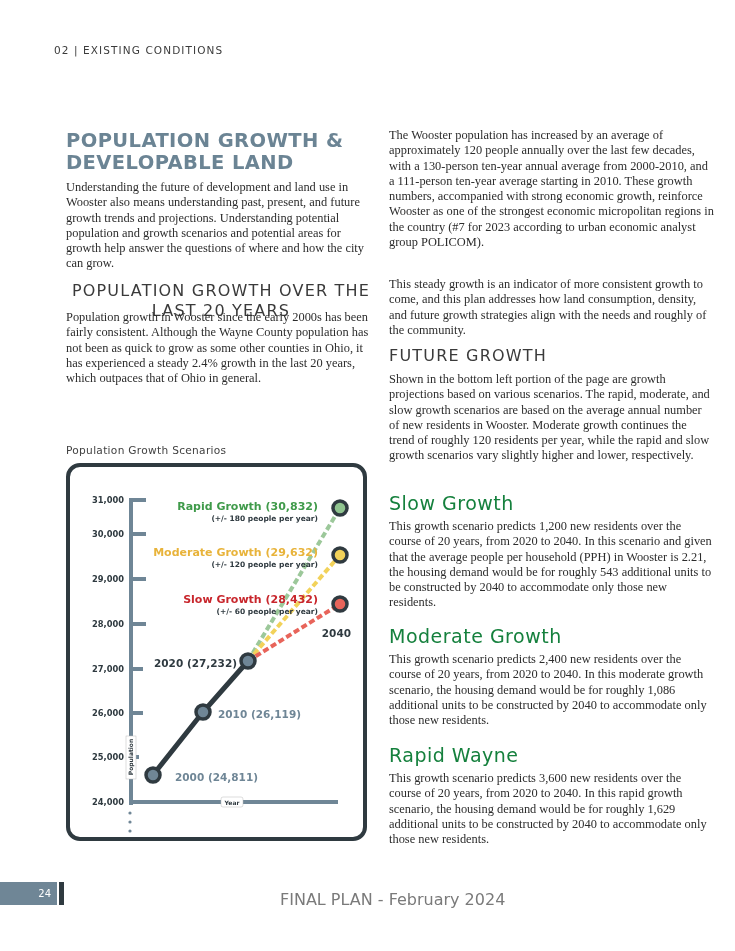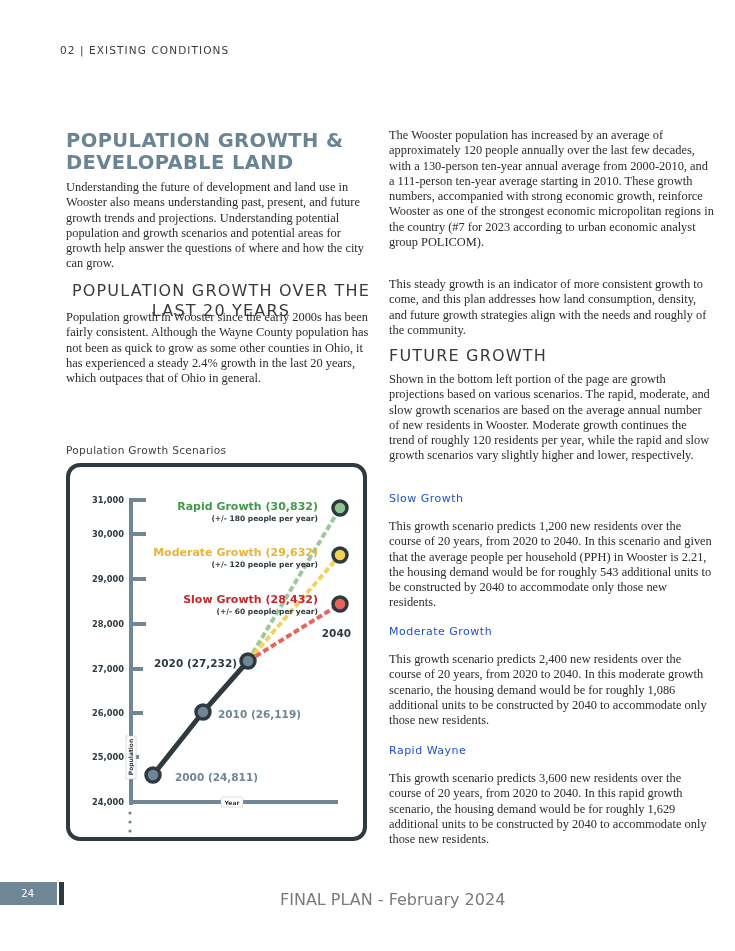--- a/index.html
+++ b/index.html
@@ -1,39 +1,39 @@
 <!DOCTYPE html>
 <html><head>
 <meta charset="utf-8">
 <style>
   html, body { margin:0; padding:0; background:#ffffff; }
   body { width:735px; height:951px; position:relative; overflow:hidden; font-family:"DejaVu Serif", serif; color:#2b2b2b; }
   .abs { position:absolute; }
-  .header { left:60px; top:44px; font-family:"DejaVu Sans", sans-serif; font-size:10.5px; letter-spacing:1.1px; color:#3b3b3b; }
+  .header { left:54px; top:44px; font-family:"DejaVu Sans", sans-serif; font-size:10.5px; letter-spacing:1.1px; color:#3b3b3b; }
   .h1 { left:66px; top:130px; width:310px; font-family:"DejaVu Sans", sans-serif; font-weight:bold; font-size:19.5px; line-height:22px; color:#6b8494; letter-spacing:0.4px; }
   .body { font-family:"Liberation Serif", serif; font-size:12.4px; line-height:15.3px; color:#2c2c2c; }
   .p-left1 { left:66px; top:180px; width:310px; }
   .h2 { font-family:"DejaVu Sans", sans-serif; font-weight:normal; font-size:16px; line-height:19.5px; color:#3a3a3a; letter-spacing:1.2px; }
   .h2-left { left:66px; top:281px; width:310px;text-align:center; }
   .p-left2 { left:66px; top:310px; width:310px; }
   .p-r1 { left:389px; top:128px; width:325px; }
   .p-r2 { left:389px; top:277px; width:325px; }
   .h2-r { left:389px; top:346px; width:325px; }
   .p-r3 { left:389px; top:372px; width:325px; }
-  .h3 { font-family:"DejaVu Sans", sans-serif; font-size:11px; color:#1d4ed8; letter-spacing:0.5px; }
+  .h3 { font-family:"DejaVu Sans", sans-serif; font-size:19px; color:#15803d; letter-spacing:0.5px; }
   .h3-slow { left:389px; top:492px; }
   .p-slow { left:389px; top:519px; width:325px; }
   .h3-mod { left:389px; top:625px;text-align:right; }
   .p-mod { left:389px; top:652px; width:325px; }
   .h3-rap { left:389px; top:744px; }
   .p-rap { left:389px; top:771px; width:325px; }
   .chart-title { left:66px; top:444px; font-family:"DejaVu Sans", sans-serif; font-size:10.6px; color:#3f3f3f; letter-spacing:0.3px; }
   .chart-box { left:66px; top:463px; width:293px; height:370px; border:4px solid #2f3a40; border-radius:14px; }
   .page-num { left:0; top:882px; width:57px; height:23px; background:#6f8696; color:#ffffff; font-family:"DejaVu Sans", sans-serif; font-size:10px; text-align:right; line-height:23px; }
-  .page-num span { padding-right:23px; }
+  .page-num span { padding-right:6px; }
   .page-bar { left:59px; top:882px; width:5px; height:23px; background:#2f3a40; }
   .footer { left:280px; top:890px; font-family:"DejaVu Sans", sans-serif; font-size:16px; color:#7a7a7a; }
   svg text { font-family:"DejaVu Sans", sans-serif; }
 </style>
 </head>
 <body>
 
 <div class="abs header">02 | EXISTING CONDITIONS</div>
 
 <div class="abs h1">POPULATION GROWTH &amp; DEVELOPABLE LAND</div>

